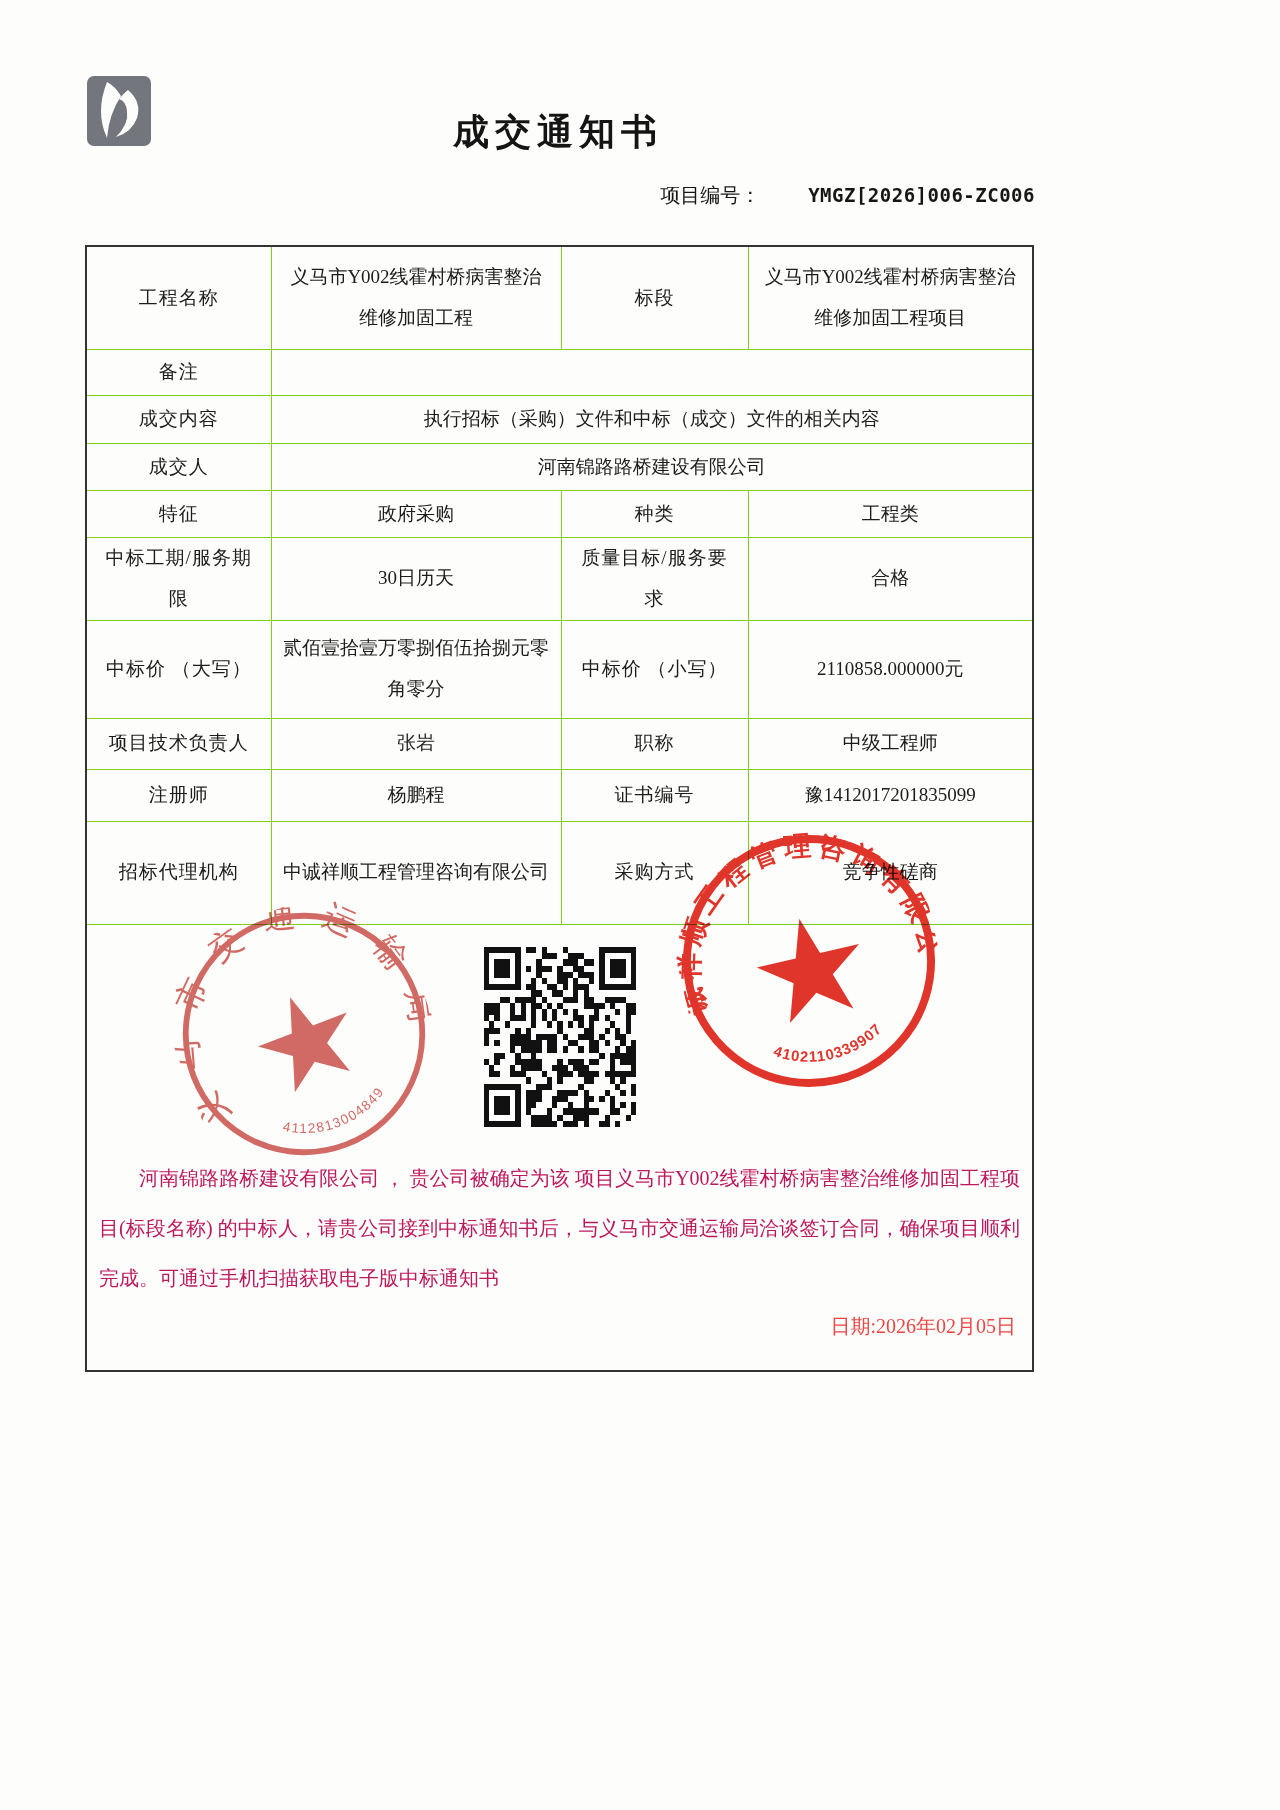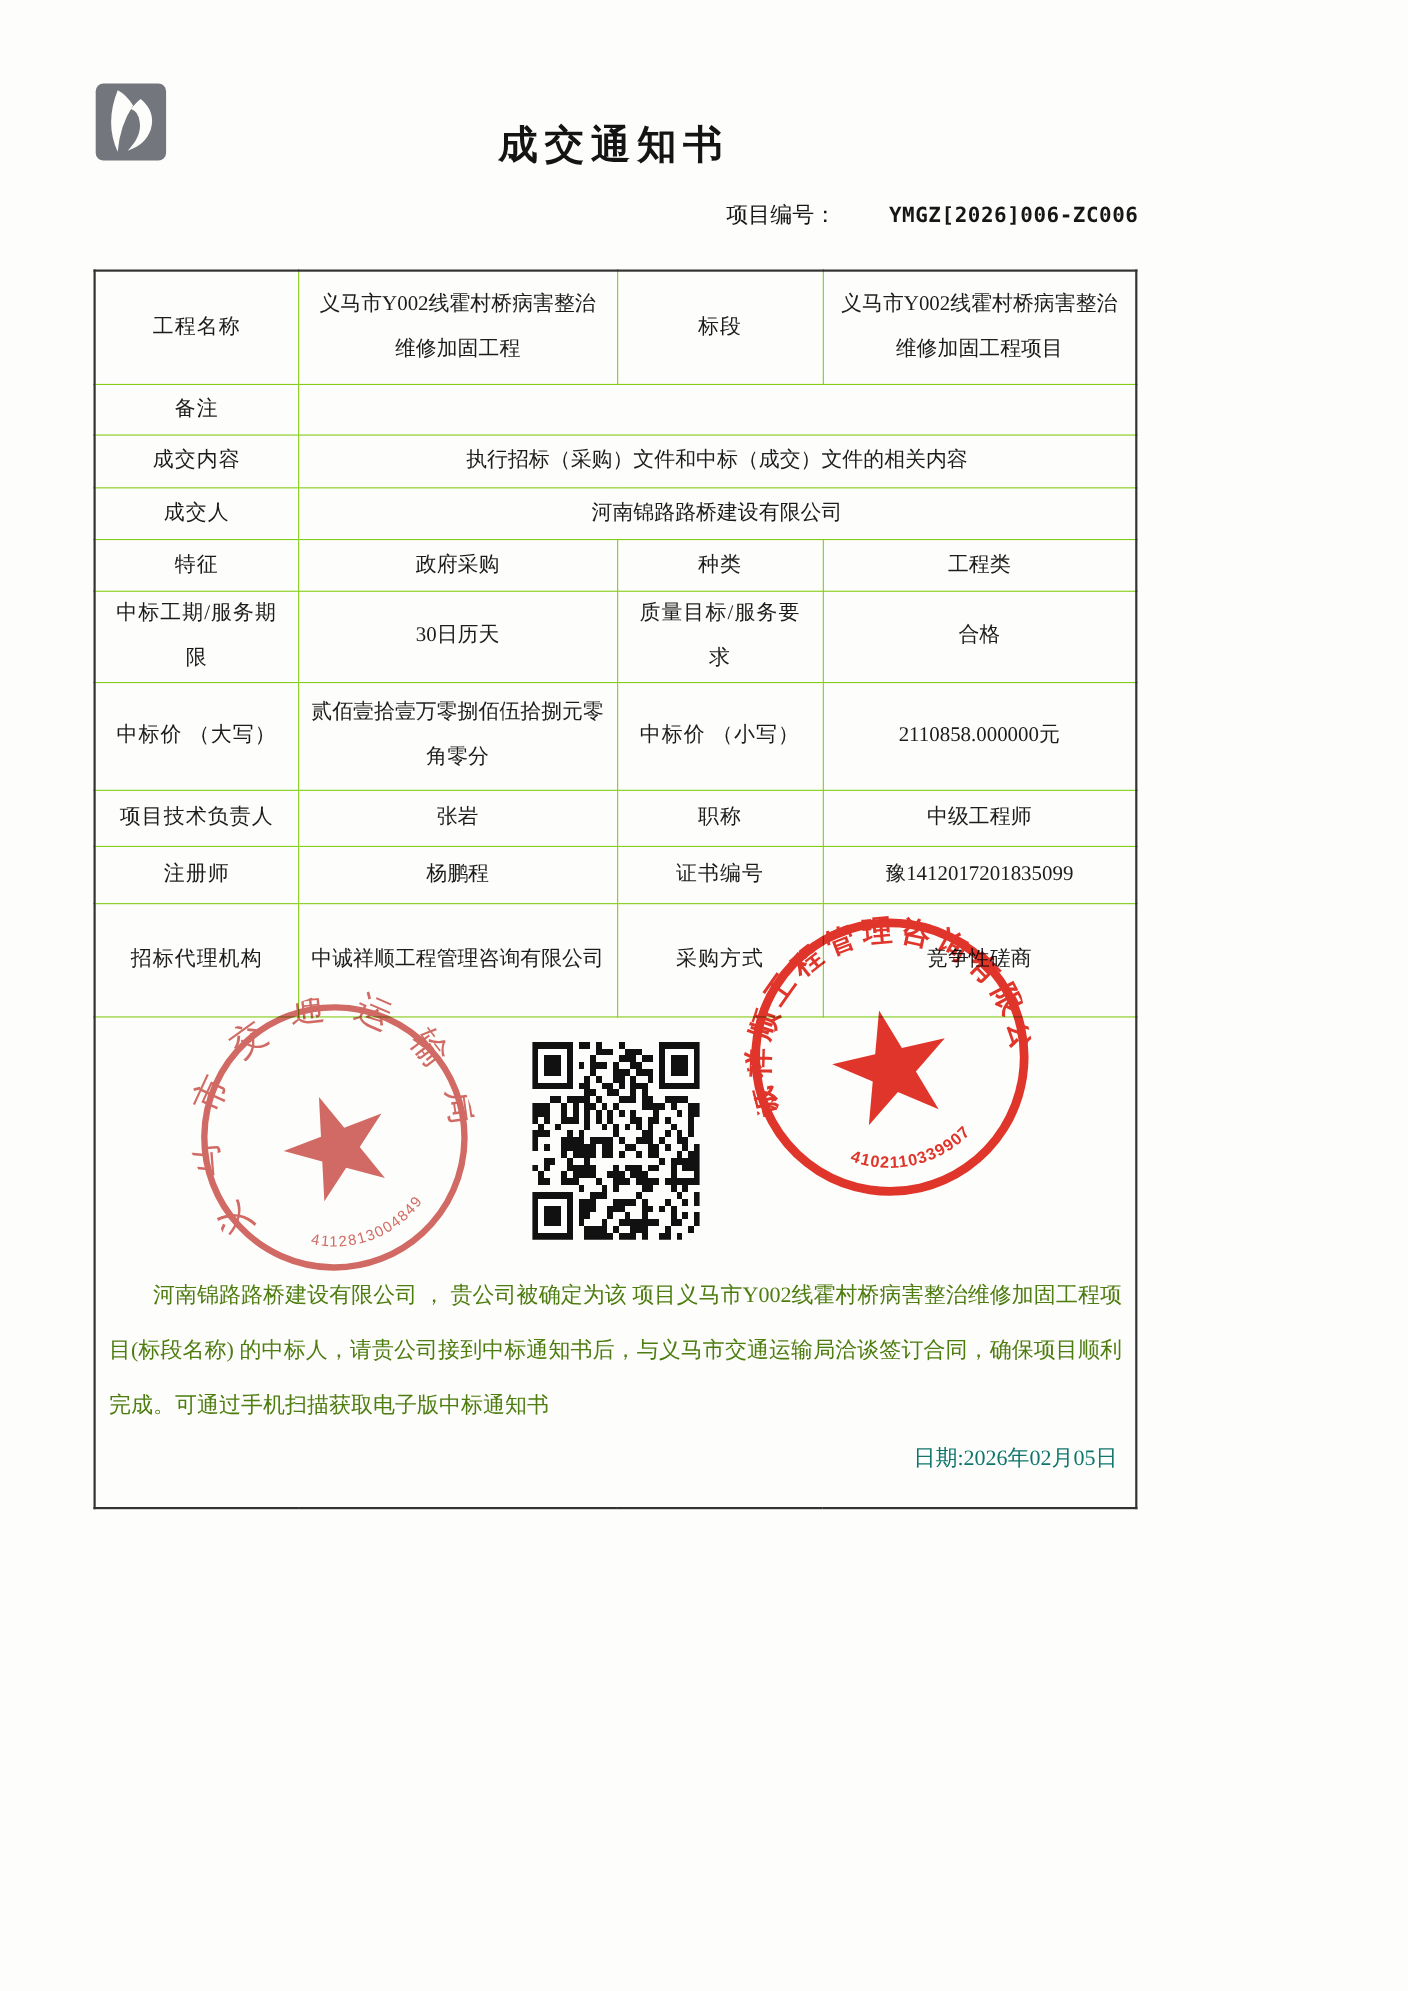--- a/index.html
+++ b/index.html
@@ -48,25 +48,25 @@
   .stamp svg{display:block;width:100%;height:100%;}
   .stamp-purchaser{left:178px;top:908px;width:252px;height:252px;opacity:.82;transform:rotate(-21deg);}
   .stamp-agency{left:680px;top:832px;width:258px;height:258px;opacity:.92;transform:rotate(-13deg);}
   .stamp-agency svg text{font-weight:bold;}
   .stamp text{font-family:"Liberation Sans","DejaVu Sans",sans-serif;}
   
   .qr{width:152px;height:180px;margin:0 auto;}
   .notice-body{
     margin:26px 2px 0 2px;
     font-size:20px;line-height:2.5;text-align:justify;text-indent:2em;
-    color:#4d7c0f;
+    color:#be185d;
   }
   .notice-date{
     margin-top:2px;padding-right:6px;
-    font-size:20px;text-align:right;color:#0f766e;
+    font-size:20px;text-align:right;color:#ef4444;
   }
 </style>
 </head>
 <body>
 
 <div class="page">
 
   <svg class="logo" viewBox="0 0 66 74">
     <rect x="1" y="2" width="64" height="70" rx="7" fill="#73777d"></rect>
     <path d="M21,8 Q9,38 21,64 Q23,40 35,22 Q29,12 21,8 Z" fill="#fdfdfb"></path>

